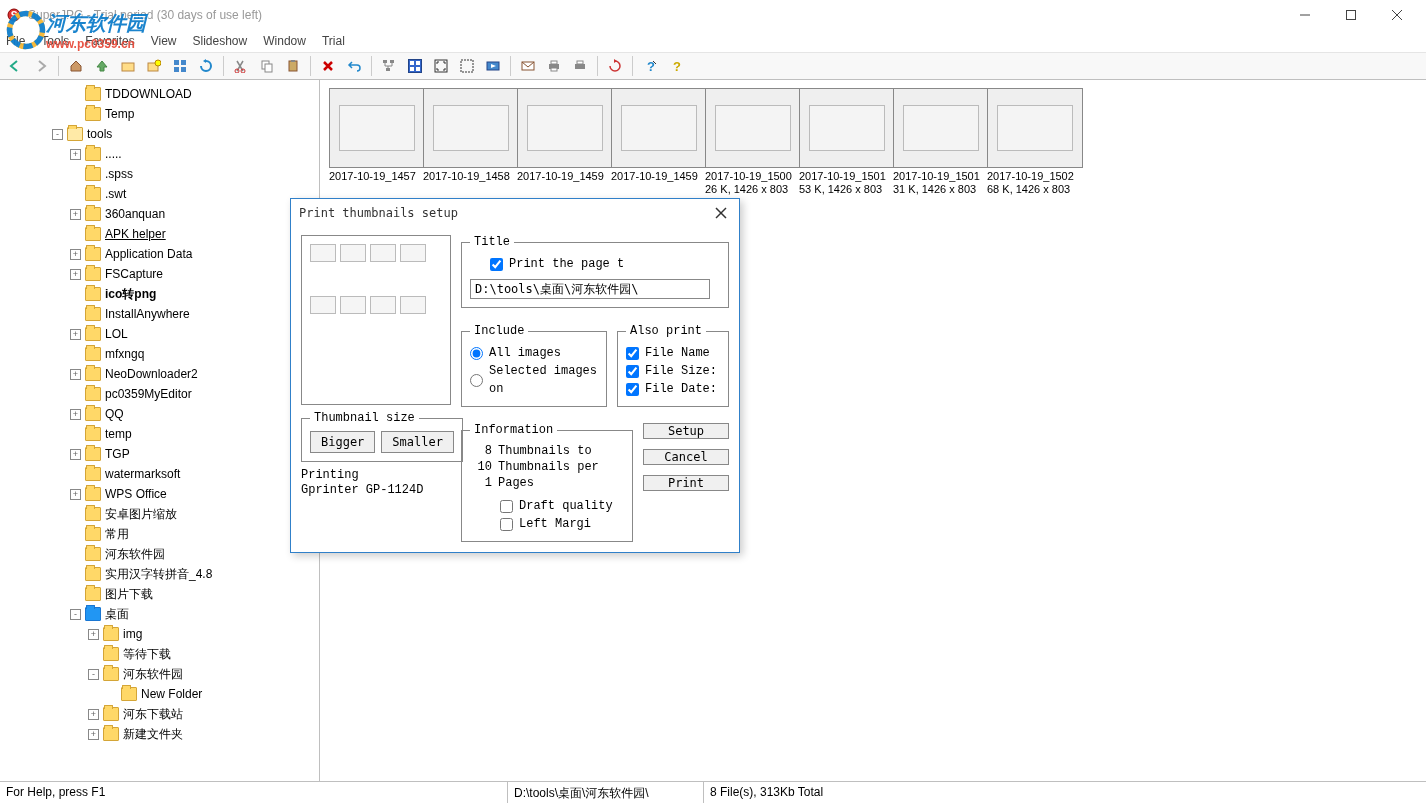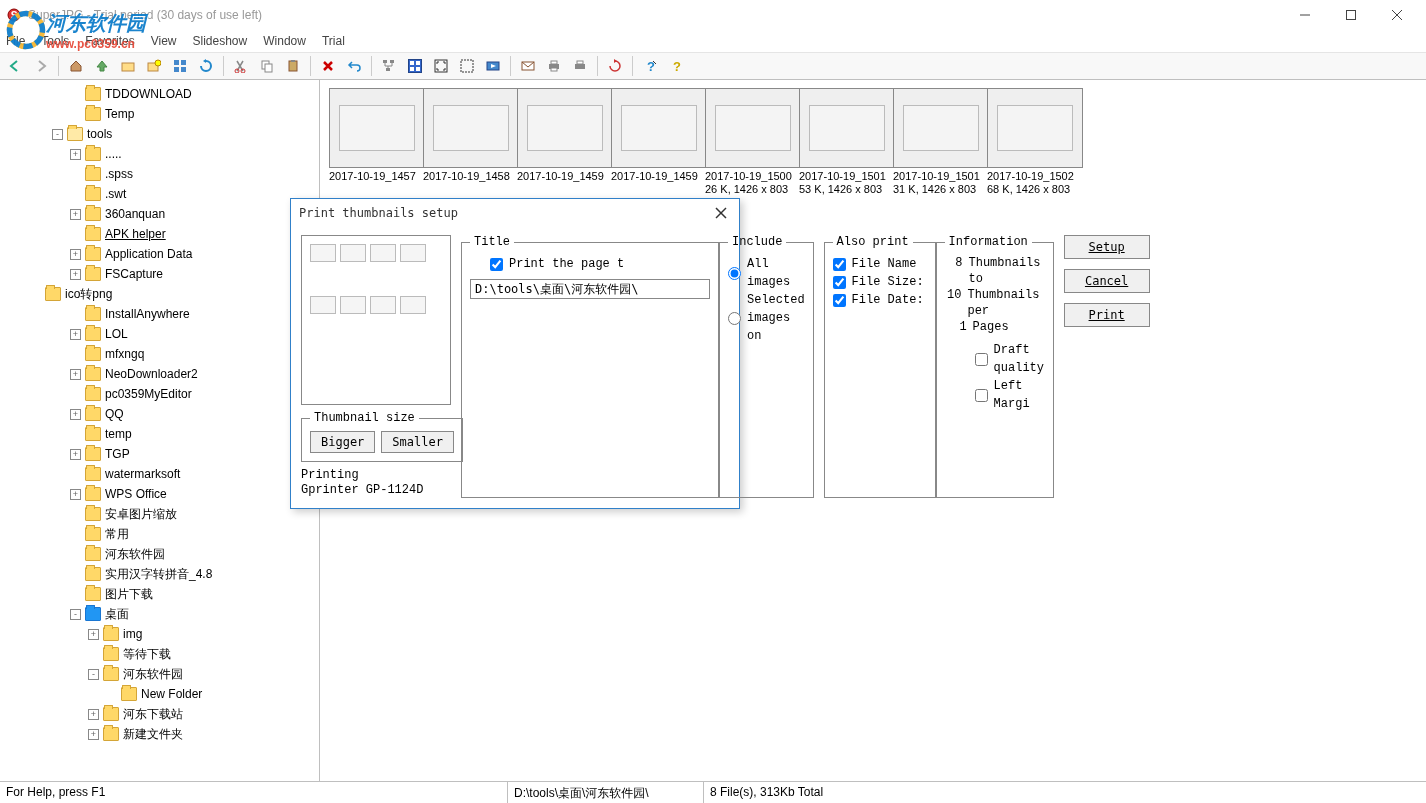--- a/index.html
+++ b/index.html
@@ -47,22 +47,22 @@
 .dialog .dlg-title .dlg-title-text { flex: 1; }
 .dialog .dlg-close { width: 20px; height: 20px; display: flex; align-items: center; justify-content: center; }
 .dialog .dlg-body { padding: 8px 10px 10px 10px; display: flex; gap: 10px; }
 .dialog .left-col { width: 150px; display: flex; flex-direction: column; gap: 6px; }
 .preview-box { width: 150px; height: 170px; border: 1px solid #888; background: #fff; padding: 6px; }
 .preview-inner { width: 100%; height: 100%; background: #fff; position: relative; }
 .preview-inner .mini { position:absolute; border:1px solid #bbb; background:#f5f5f5; }
 fieldset { border: 1px solid #888; padding: 6px 8px 8px 8px; }
 fieldset legend { padding: 0 4px; font-family: "Courier New", monospace; }
 .dlg-btn { height: 22px; padding: 0 10px; border: 1px solid #888; background: #f0f0f0; font-family: inherit; font-size: 12px; cursor: default; }
-.dlg-btn.big { width: 86px; height: 24px; text-decoration: underline; }
-.right-col { flex: 1; display: flex; gap: 0; }
+.dlg-btn.big { width: 86px; height: 16px; }
+.right-col { flex: 1; display: flex; flex-direction: column; gap: 16px; }
 .row { display: flex; align-items: center; gap: 6px; }
 input[type=text].path { width: 240px; height: 20px; border: 1px solid #888; padding: 0 4px; font-family: inherit; font-size: 12px; }
 .checkbox-row, .radio-row { display: flex; align-items: center; gap: 6px; font-family: "Courier New", monospace; line-height: 18px; }
 .checkbox-row input, .radio-row input { margin: 0; }
 .btn-stack { display: flex; flex-direction: column; gap: 10px; }
 .info-grid { font-family: "Courier New", monospace; line-height: 16px; }
 .info-grid .r { display:flex; }
 .info-grid .r .n { width: 22px; text-align:right; margin-right: 6px; }
 .dlg-two-col { display:flex; gap:10px; }
 .printing-text { font-family: "Courier New", monospace; line-height: 15px; }
@@ -308,21 +308,21 @@
       <div class="tree-row" style="padding-left: 70px;">
         <span class="expander">+</span>
         <span class="folder-icon"></span>
         <span>Application Data</span>
       </div>
       <div class="tree-row" style="padding-left: 70px;">
         <span class="expander">+</span>
         <span class="folder-icon"></span>
         <span>FSCapture</span>
       </div>
-      <div class="tree-row" style="padding-left: 30px;">
+      <div class="tree-row" style="padding-left: 70px; font-weight: bold;">
         <span class="expander none"></span>
         <span class="folder-icon"></span>
         <span>ico转png</span>
       </div>
       <div class="tree-row" style="padding-left: 70px;">
         <span class="expander none"></span>
         <span class="folder-icon"></span>
         <span>InstallAnywhere</span>
       </div>
       <div class="tree-row" style="padding-left: 70px;">

